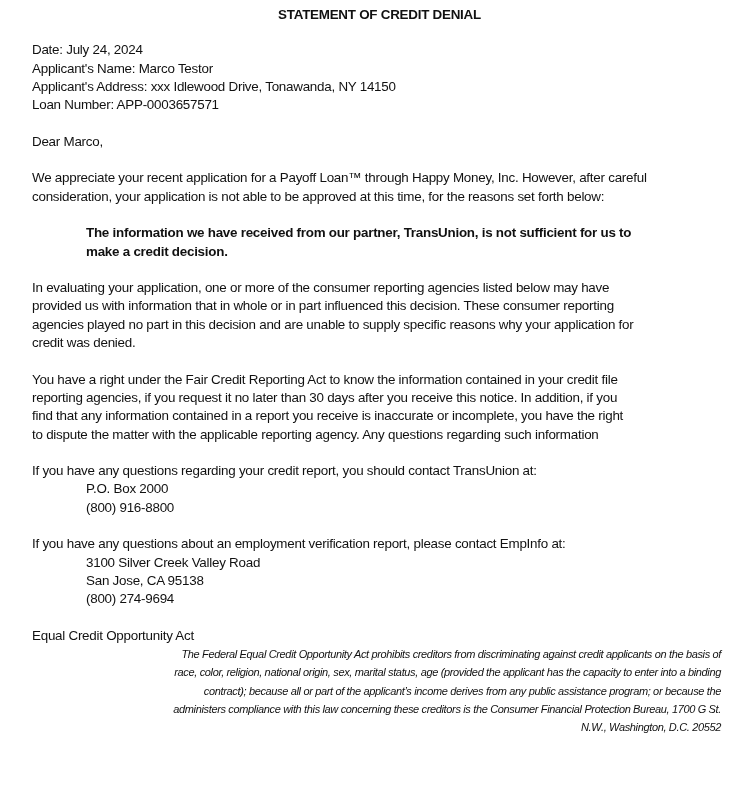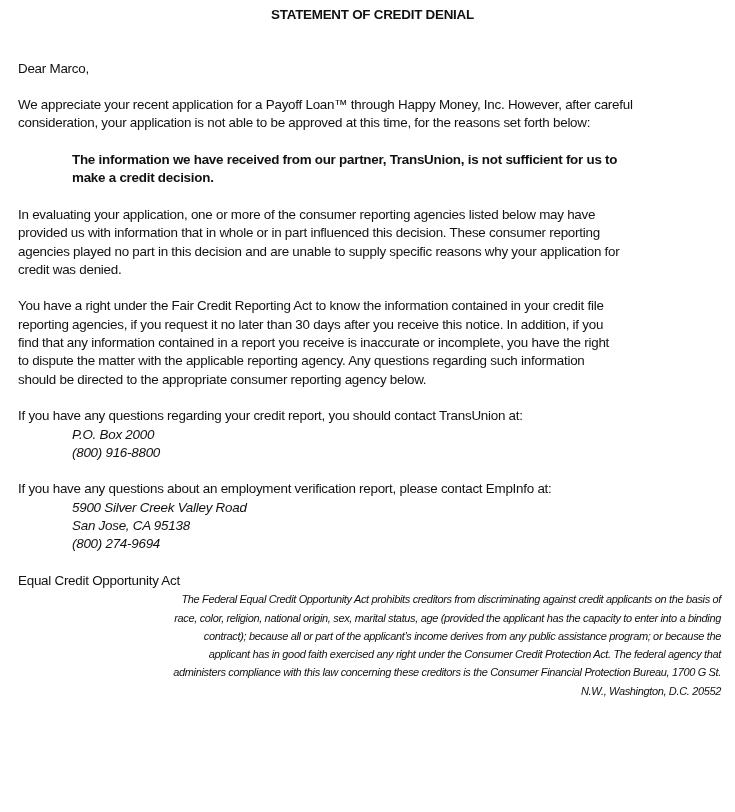--- a/index.html
+++ b/index.html
@@ -12,33 +12,33 @@
       height: 812px;
       overflow: hidden;
       font-family: "Liberation Sans", sans-serif;
       color: #111111;
       font-size: 13.4px;
       line-height: 18.3px;
       letter-spacing: -0.25px;
     }
     .page {
       position: relative;
-      padding: 6px 14px 0 18px;
+      padding: 6px 14px 0 32px;
     }
     .title {
       text-align: center;
       font-weight: bold;
       font-size: 13.4px;
       margin: 0 0 17px 0;
       padding-left: 6px;
     }
     .block { margin: 0; }
     .line { display: block; white-space: nowrap; }
     .gap { height: 18.3px; }
-    .indent { padding-left: 54px; font-style: italic; }
+    .indent { padding-left: 54px; }
     .reason {
       padding-left: 54px;
       font-weight: bold;
     }
     .ecoa-title {
       font-weight: normal;
     }
     .ecoa-body {
       font-style: italic;
       font-size: 11px;
@@ -46,20 +46,26 @@
       text-align: right;
     }
   </style>
 </head>
 <body>
 
 <div class="page">
 
   <div class="title">STATEMENT OF CREDIT DENIAL</div>
 
+  <div class="block">
+    <span class="line">Date: July 24, 2024</span>
+    <span class="line">Applicant's Name: Marco Testor</span>
+    <span class="line">Applicant's Address: xxx Idlewood Drive, Tonawanda, NY 14150</span>
+    <span class="line">Loan Number: APP-0003657571</span>
+  </div>
 
   <div class="gap"></div>
 
   <div class="block">Dear Marco,</div>
 
   <div class="gap"></div>
 
   <div class="block">
     <span class="line">We appreciate your recent application for a Payoff Loan™ through Happy Money, Inc. However, after careful</span>
     <span class="line">consideration, your application is not able to be approved at this time, for the reasons set forth below:</span>
@@ -81,47 +87,45 @@
     <span class="line">credit was denied.</span>
   </div>
 
   <div class="gap"></div>
 
   <div class="block">
     <span class="line">You have a right under the Fair Credit Reporting Act to know the information contained in your credit file</span>
     <span class="line">reporting agencies, if you request it no later than 30 days after you receive this notice. In addition, if you</span>
     <span class="line">find that any information contained in a report you receive is inaccurate or incomplete, you have the right</span>
     <span class="line">to dispute the matter with the applicable reporting agency. Any questions regarding such information</span>
-    <span class="line">should be directed to the appropriate consumer reporting agency below.</span>
   </div>
 
   <div class="gap"></div>
 
   <div class="block">
     <span class="line">If you have any questions regarding your credit report, you should contact TransUnion at:</span>
     <span class="line indent">P.O. Box 2000</span>
     <span class="line indent">(800) 916-8800</span>
   </div>
 
   <div class="gap"></div>
 
   <div class="block">
     <span class="line">If you have any questions about an employment verification report, please contact EmpInfo at:</span>
-    <span class="line indent">5900 Silver Creek Valley Road</span>
+    <span class="line indent">3100 Silver Creek Valley Road</span>
     <span class="line indent">San Jose, CA 95138</span>
     <span class="line indent">(800) 274-9694</span>
   </div>
 
   <div class="gap"></div>
 
   <div class="block">
     <span class="line ecoa-title">Equal Credit Opportunity Act</span>
     <div class="ecoa-body">
       <span class="line">The Federal Equal Credit Opportunity Act prohibits creditors from discriminating against credit applicants on the basis of</span>
       <span class="line">race, color, religion, national origin, sex, marital status, age (provided the applicant has the capacity to enter into a binding</span>
       <span class="line">contract); because all or part of the applicant’s income derives from any public assistance program; or because the</span>
-      <span class="line">applicant has in good faith exercised any right under the Consumer Credit Protection Act. The federal agency that</span>
       <span class="line">administers compliance with this law concerning these creditors is the Consumer Financial Protection Bureau, 1700 G St.</span>
       <span class="line">N.W., Washington, D.C. 20552</span>
     </div>
   </div>
 
 </div>
 
 </body></html>

